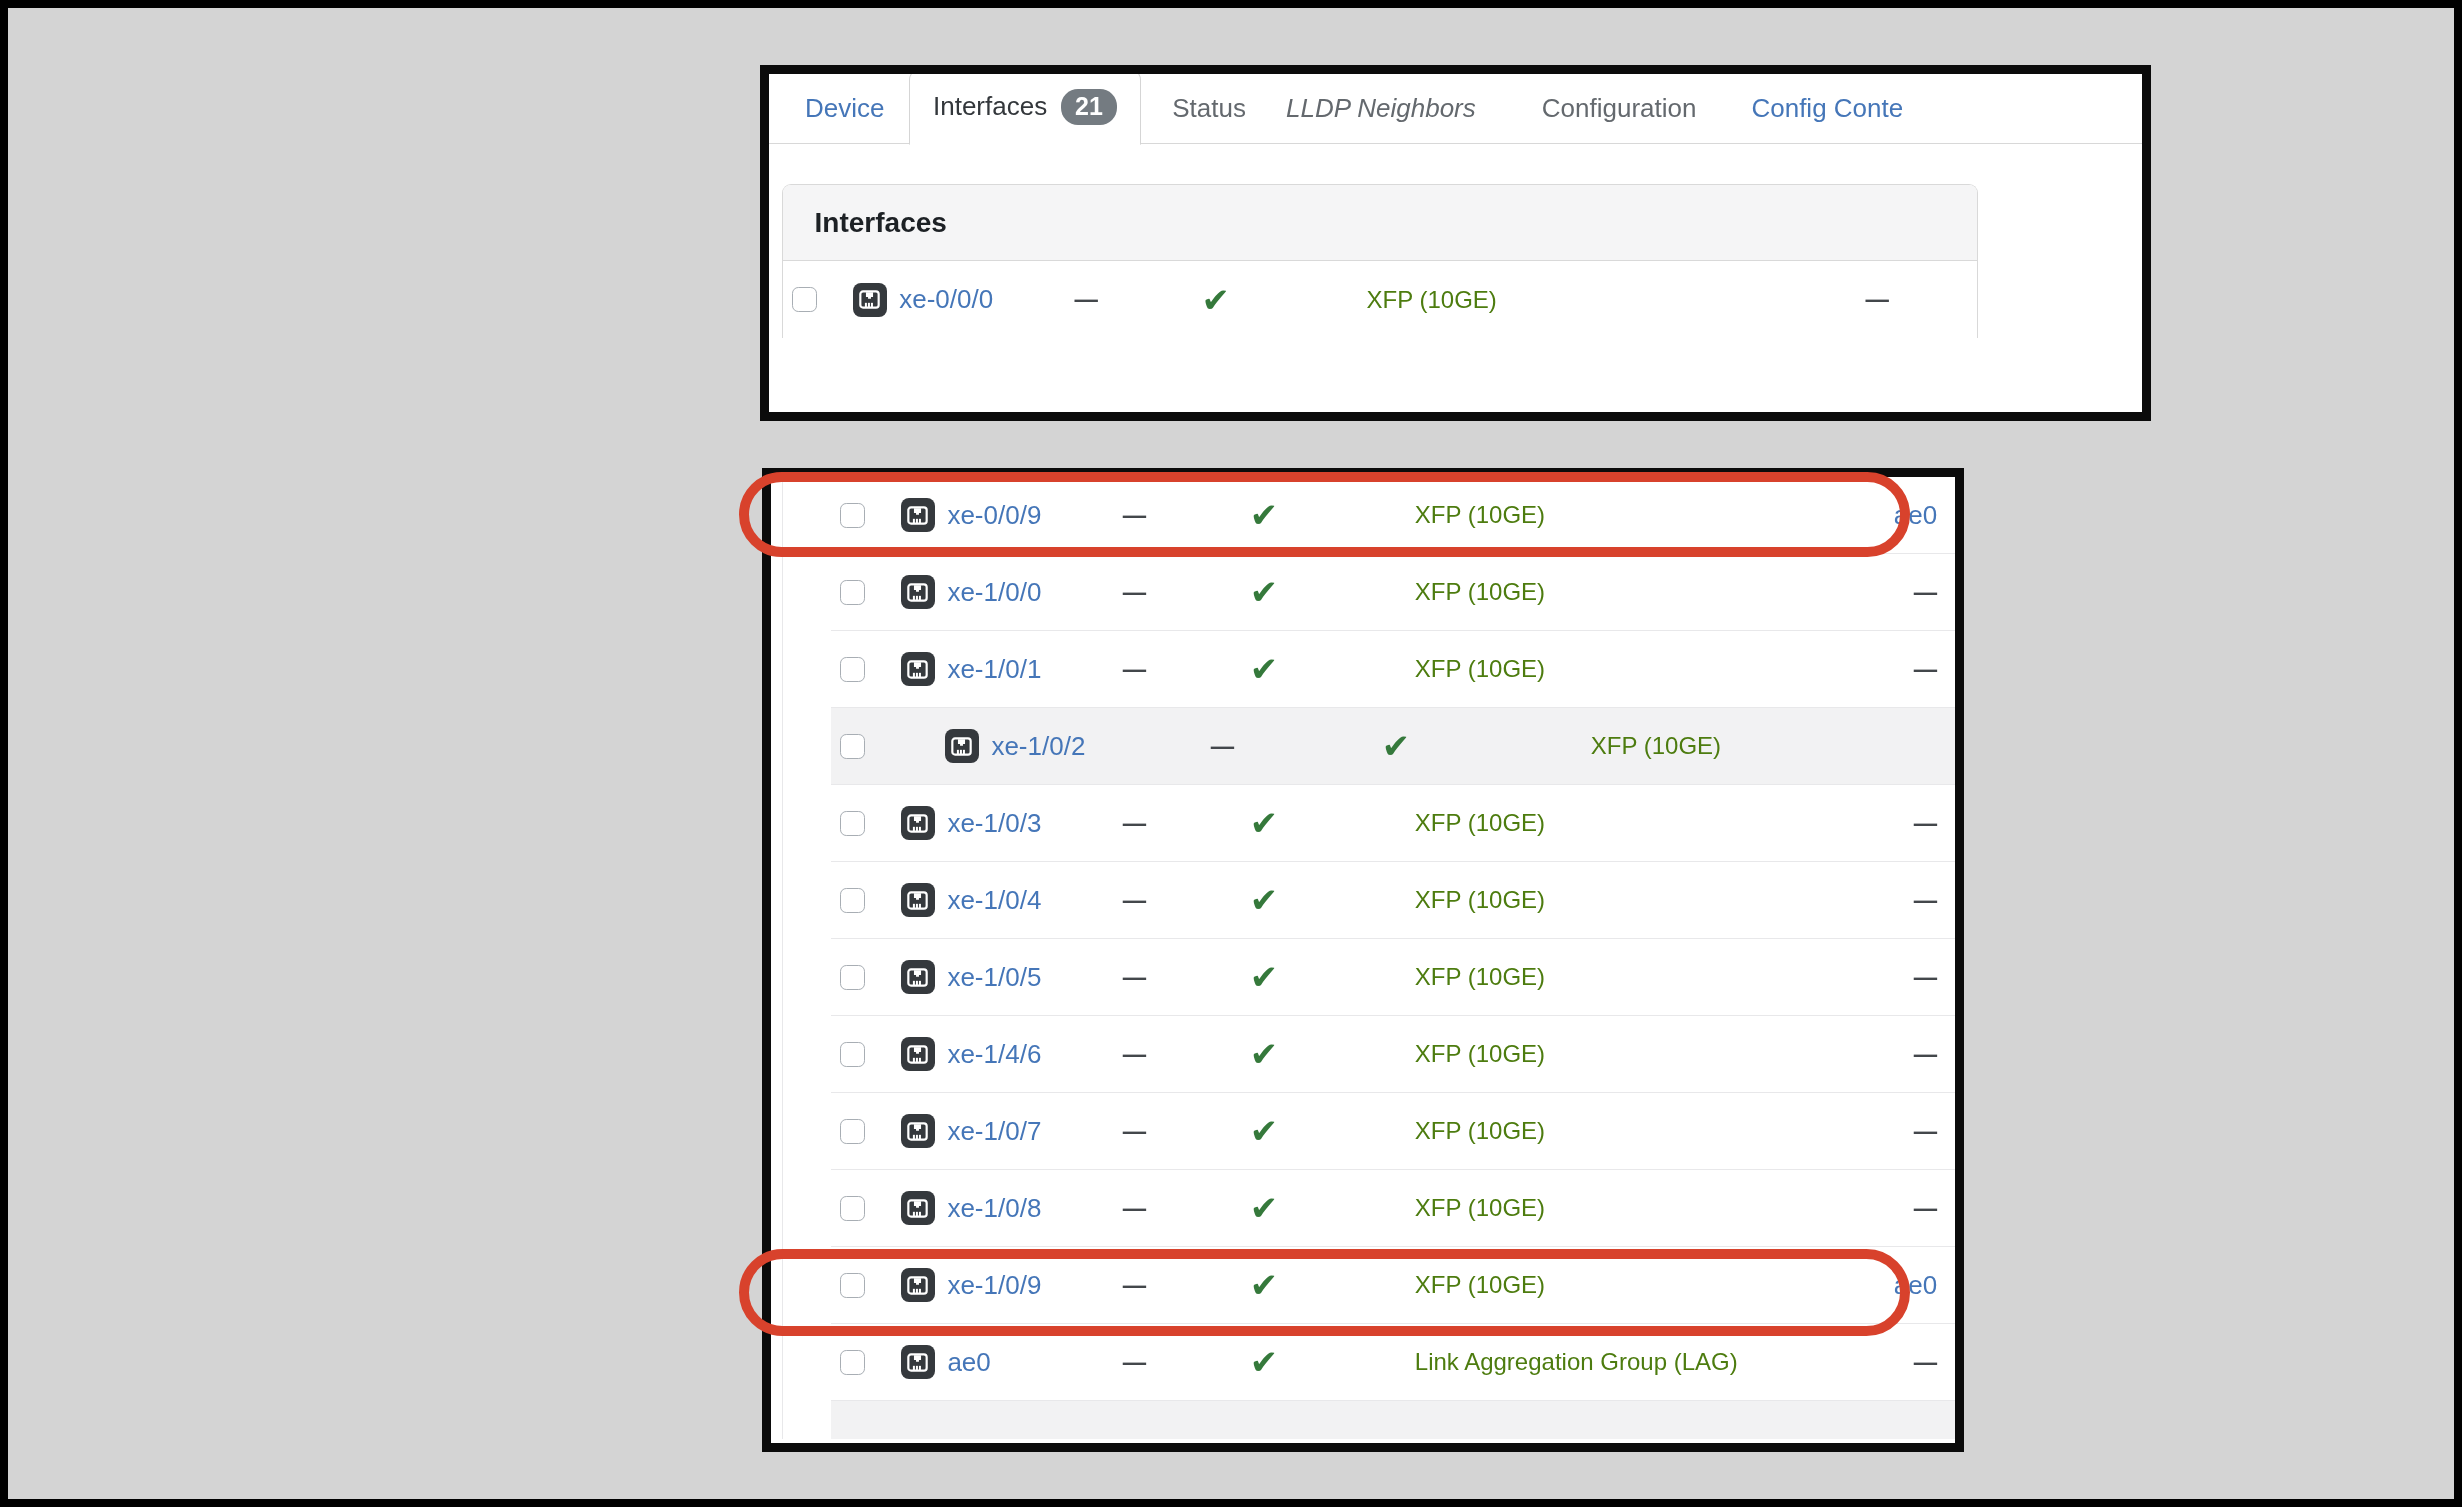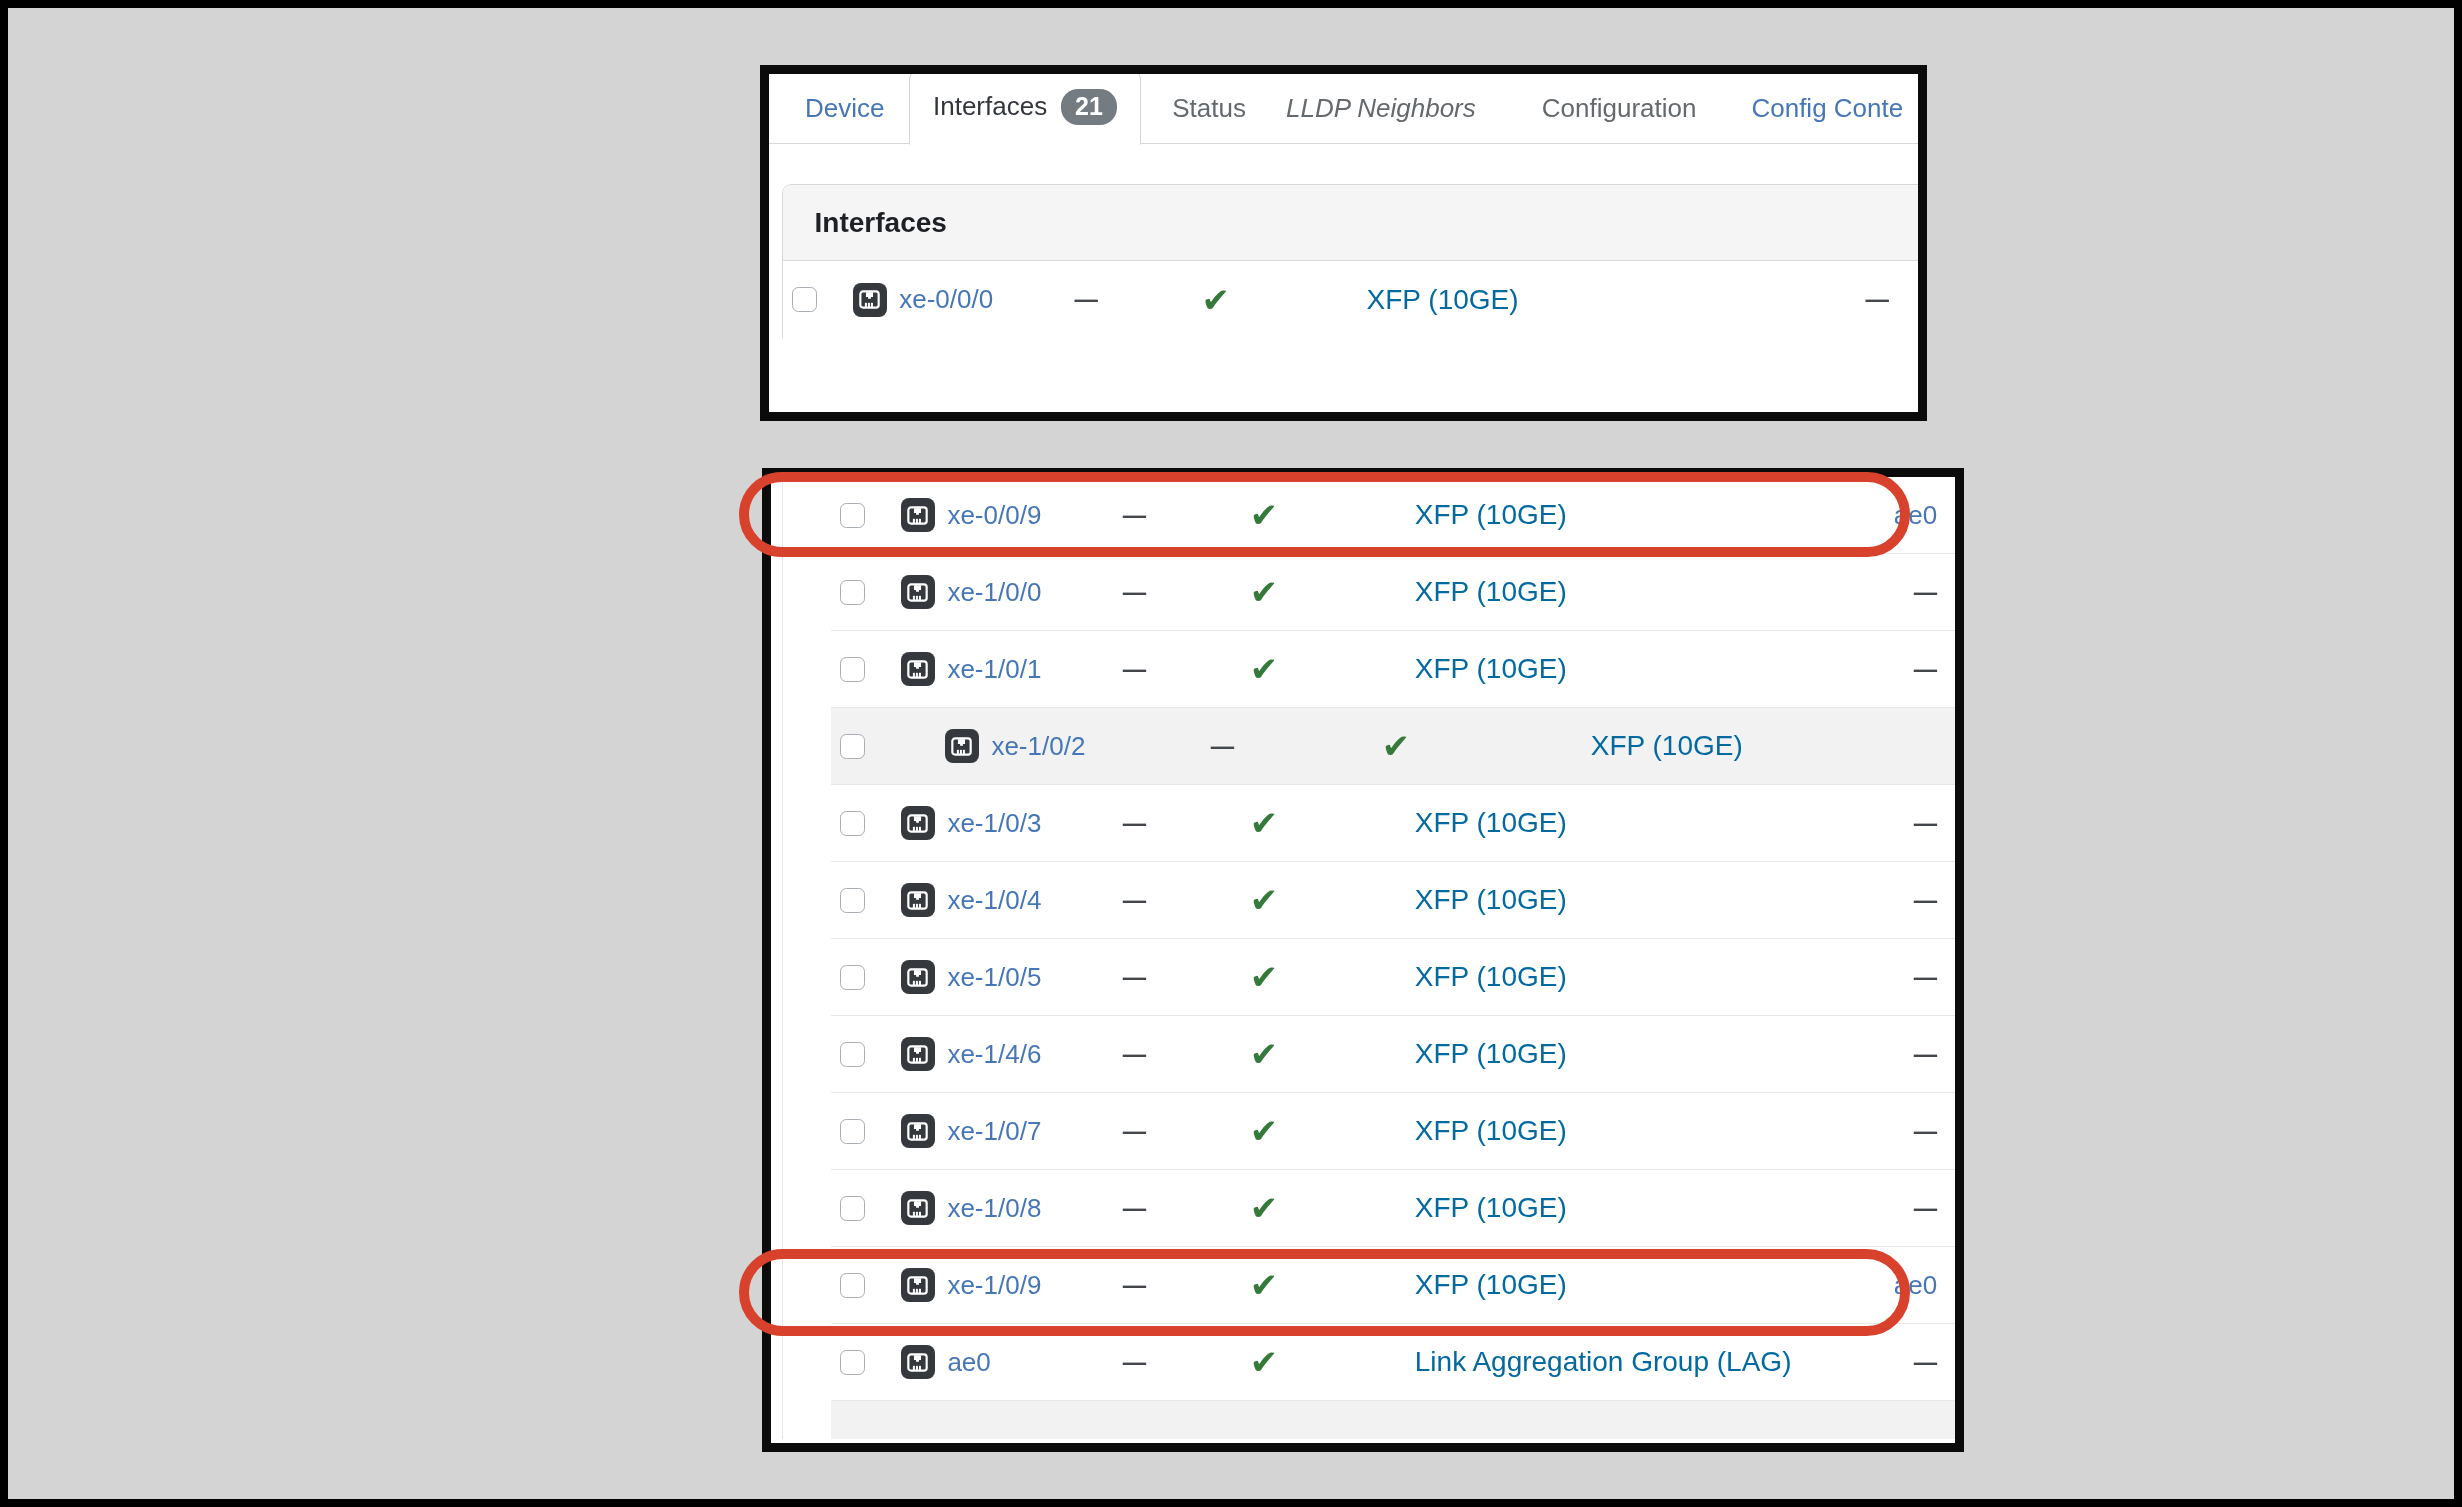--- a/index.html
+++ b/index.html
@@ -13,21 +13,21 @@
   .frame {
     position: absolute; inset: 0;
     border: 8px solid #000;
     z-index: 60; pointer-events: none;
   }
   
   .panel {
     position: absolute; background: #fff;
     border: 9px solid #0b0b0b; overflow: hidden;
   }
-  .panel1 { left: 760px; top: 65px;  width: 1167px; height: 356px; }
+  .panel1 { left: 760px; top: 65px;  width: 1391px; height: 356px; }
   .panel2 { left: 762px; top: 468px; width: 1202px; height: 984px; }
 
   
   .tabs {
     height: 70px; display: flex; align-items: center;
     border-bottom: 1.8px solid #d8d8d8; font-size: 26px; white-space: nowrap;
     position: relative;
   }
   .tab { display: inline-block; white-space: nowrap; }
   .tab.link  { color: #4576b8; }
@@ -86,21 +86,21 @@
   }
   .eth {
     width: 34px; height: 34px; background: #35393d; border-radius: 8px;
     display: inline-flex; align-items: center; justify-content: center;
     margin-right: 12.6px; flex: none;
   }
   .eth svg { width: 25px; height: 25px; }
   .lnk { color: #4576b8; font-size: 26px; text-decoration: none; cursor: pointer; }
   .dash { color: #43474b; font-size: 23.4px; font-weight: bold; }
   .check { color: #35793b; font-size: 34px; font-family: "DejaVu Sans", sans-serif; line-height: 1; }
-  .type { font-size: 28px; color: #0369a1; }
+  .type { font-size: 24px; color: #4d7c0f; }
 
   
   .oval {
     position: absolute; border: 10px solid #d8422c; border-radius: 45px;
     z-index: 40; pointer-events: none;
   }
   .oval1 { left: 739px; top: 472px;  width: 1171px; height: 85px; }
   .oval2 { left: 739px; top: 1249px; width: 1171px; height: 87px; }
 </style>
 </head>

